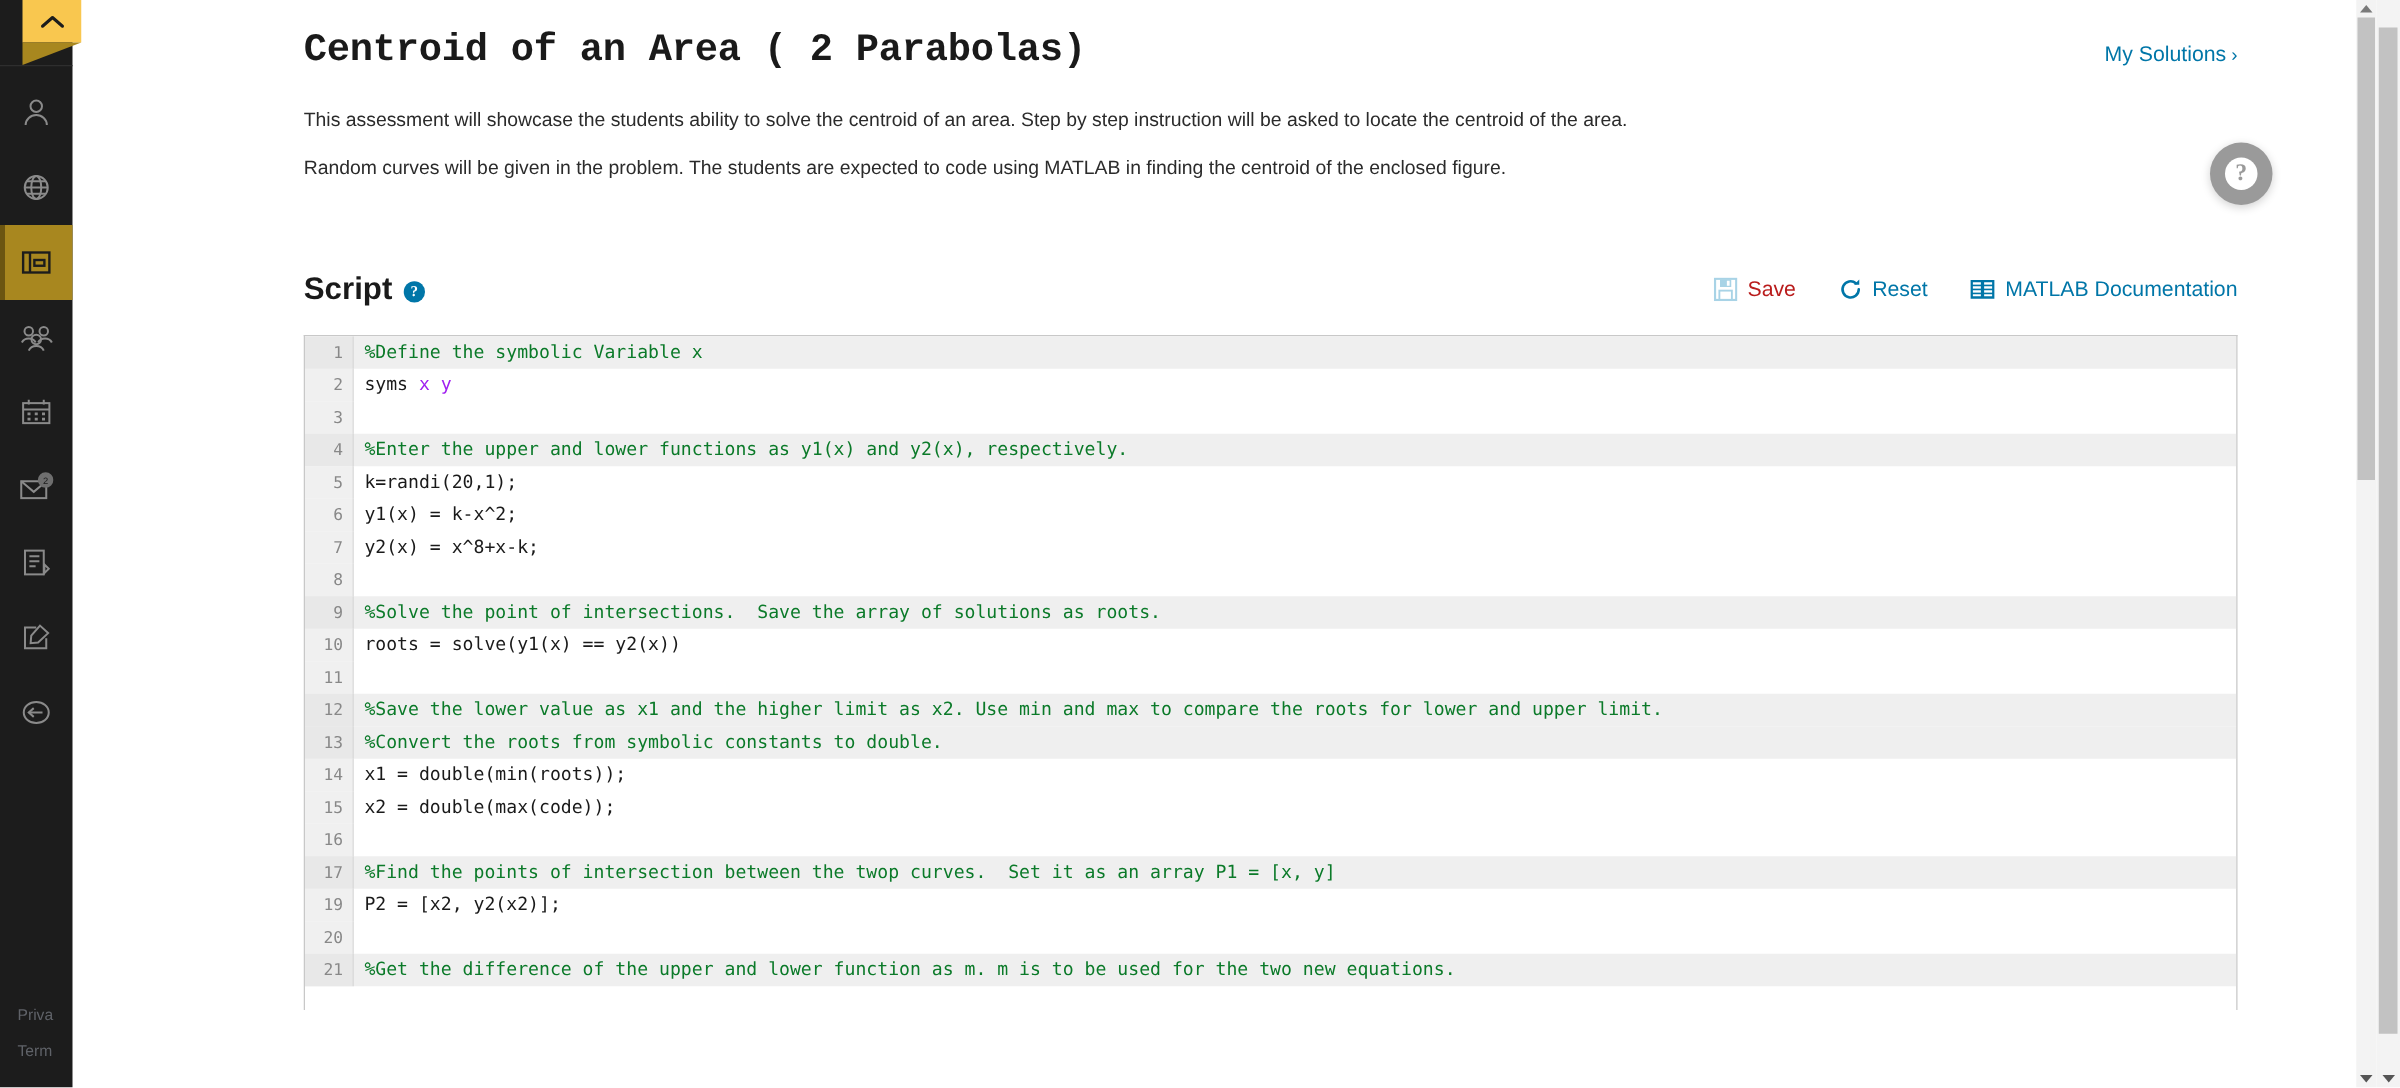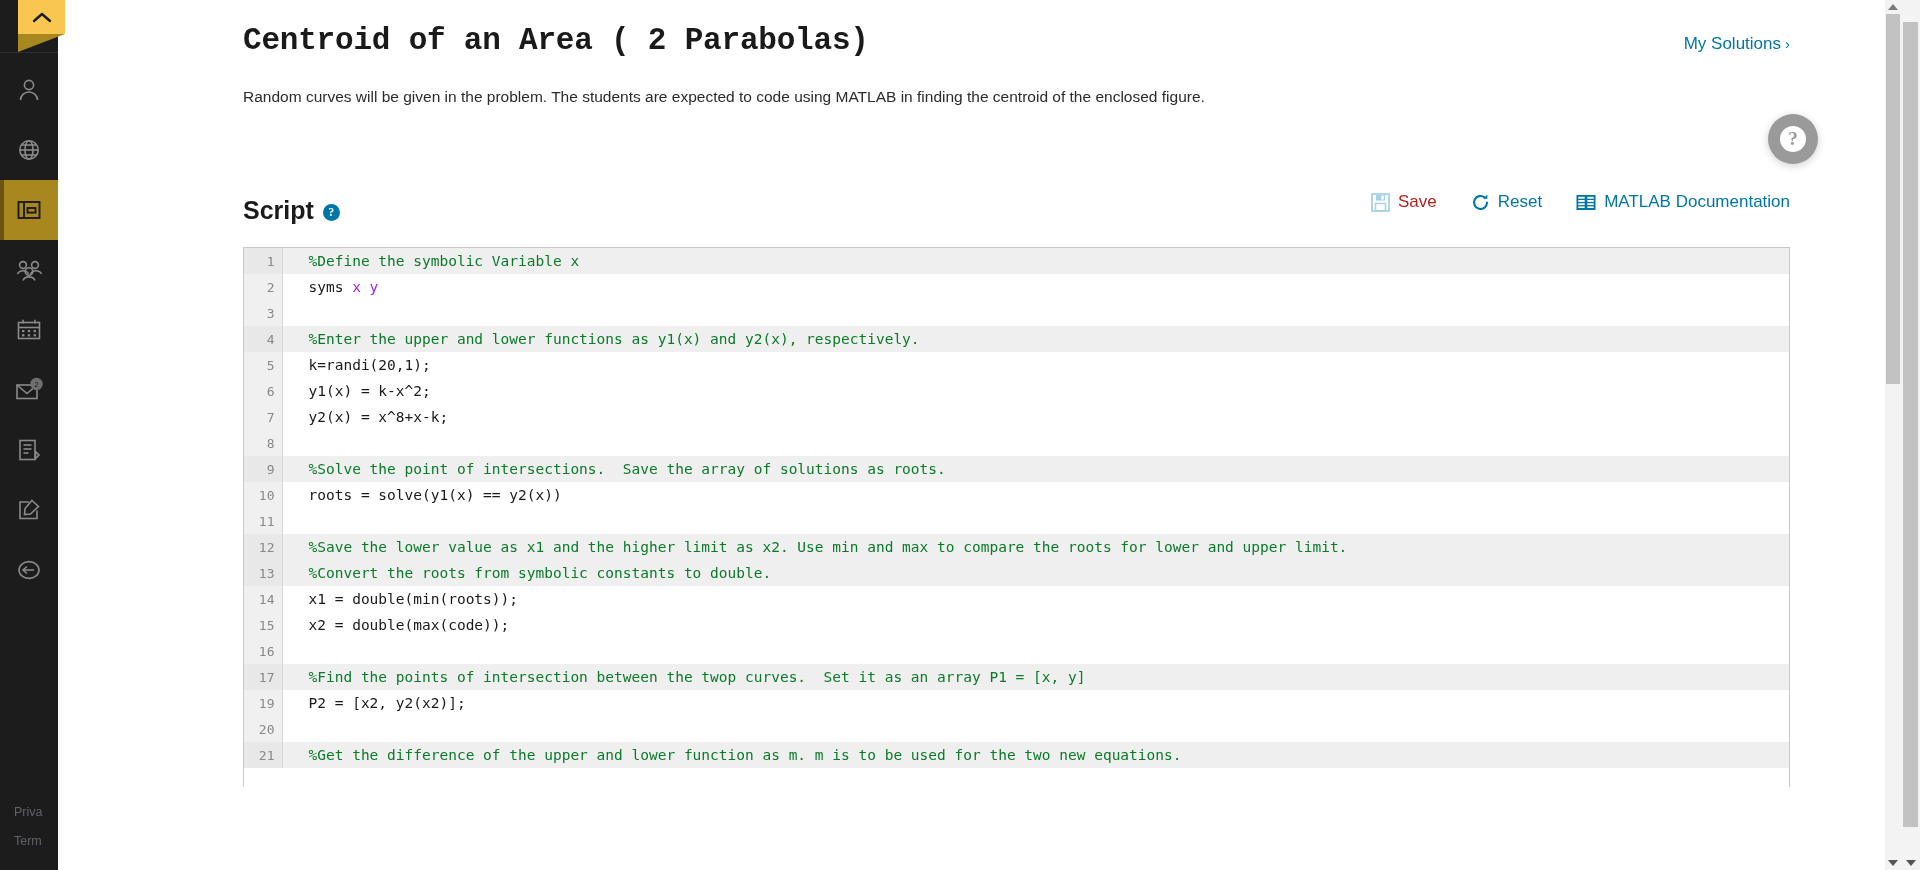--- a/index.html
+++ b/index.html
@@ -93,21 +93,21 @@
     font-size: 15.5px; color: #2b2b2b; line-height: 1.55;
     margin-bottom: 14px;
   }
 
   
   .script-head {
     display: flex; align-items: center; justify-content: space-between;
     padding: 0 92px 0 185px;
     margin-top: 70px;
   }
-  .script-title-wrap { display: flex; align-items: center; margin-top: 17px; }
+  .script-title-wrap { display: flex; align-items: center; }
   .script-title { font-size: 25px; font-weight: bold; color: #1a1a1a; }
   .help-dot {
     display: inline-flex; align-items: center; justify-content: center;
     width: 17px; height: 17px; border-radius: 50%;
     background: #0076a8; color: #fff;
     font-size: 12px; font-weight: bold;
     margin-left: 9px; margin-top: 3px; cursor: pointer;
     font-family: "Liberation Serif", serif;
   }
   .script-actions { display: flex; align-items: center; gap: 34px; }
@@ -136,21 +136,21 @@
     background: #f0f0f0;
     border-right: 1px solid #d6d6d6;
     color: #888; font-size: 13px;
     text-align: right; padding-right: 7px;
     font-family: "DejaVu Sans Mono", monospace;
     vertical-align: middle;
     user-select: none;
   }
   .code-row.comment .ln { background: #e8e8e8; }
   .cd {
-    padding-left: 26px;
+    padding-left: 9px;
     font-family: "DejaVu Sans Mono", monospace;
     font-size: 14.5px;
     color: #1a1a1a;
     white-space: pre;
     vertical-align: middle;
   }
   .tok-comment { color: #0b7a29; }
   .tok-var { color: #a020f0; }
 
   
@@ -319,20 +319,21 @@
   <div class="content">
 
     <div class="title-row">
       <h1 class="page-title">Centroid of an Area ( 2 Parabolas)</h1>
       <a class="my-solutions">
         <span>My Solutions</span><span class="chev">›</span>
       </a>
     </div>
 
     <div class="desc">
+      <p>This assessment will showcase the students ability to solve the centroid of an area.  Step by step instruction will be asked to locate the centroid of the area.</p>
       <p>Random curves will be given in the problem.  The students are expected to code using MATLAB in finding the centroid of the enclosed figure.</p>
     </div>
 
     <div class="script-head">
       <div class="script-title-wrap">
         <span class="script-title">Script</span>
         <span class="help-dot">?</span>
       </div>
 
       <div class="script-actions">

